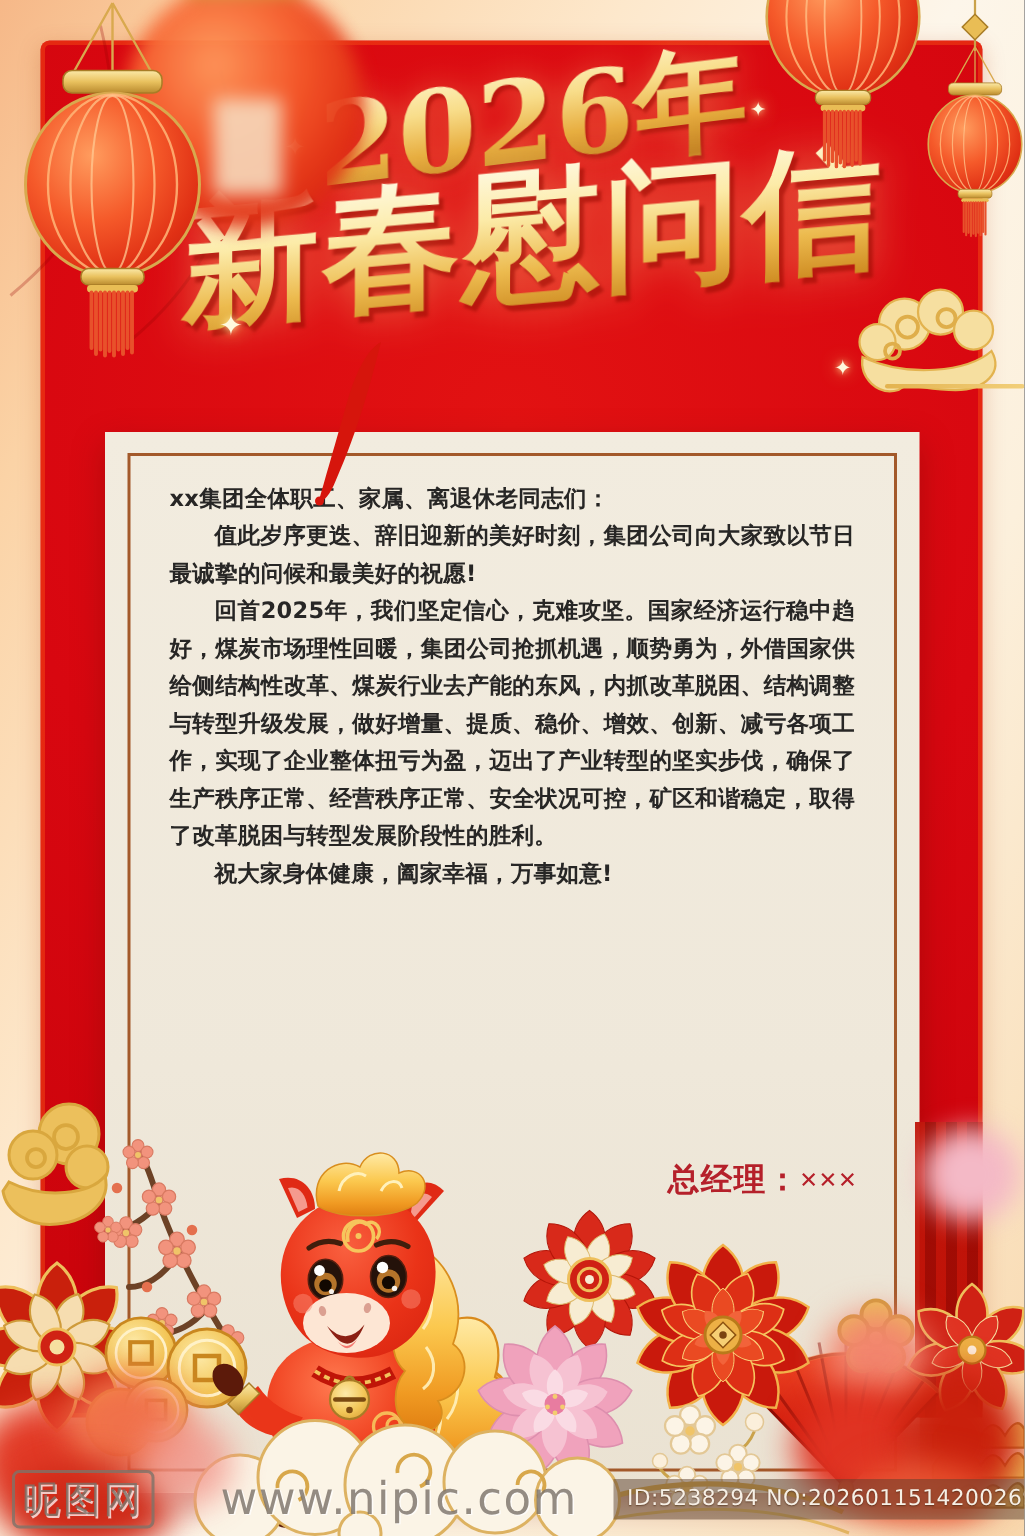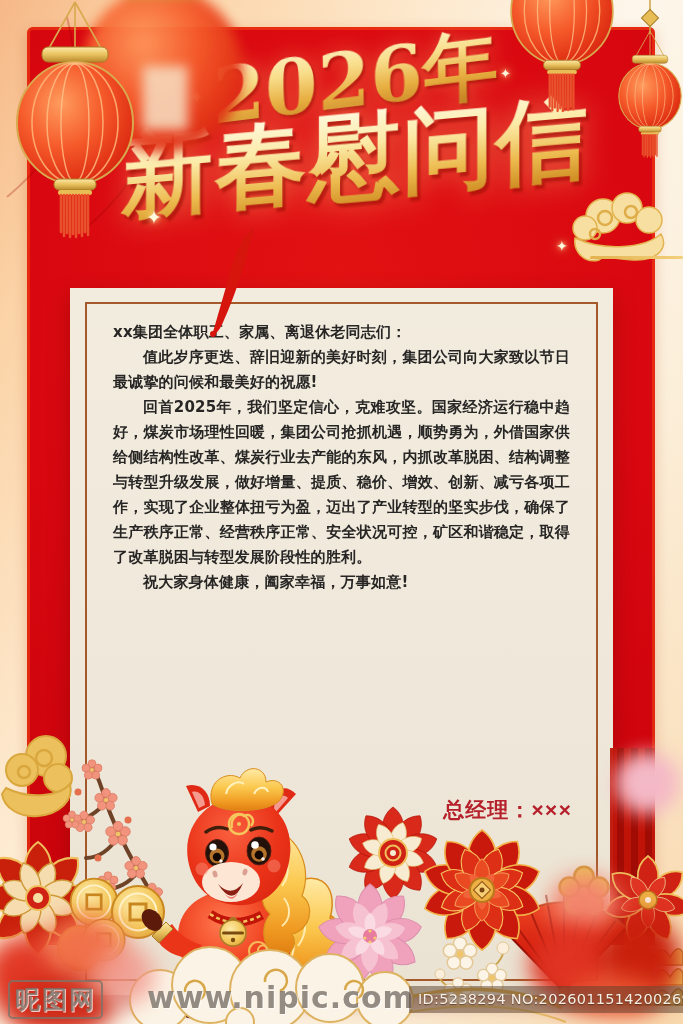--- a/index.html
+++ b/index.html
@@ -13,21 +13,21 @@
     box-shadow:inset 0 0 0 3px rgba(255,96,20,.38),0 4px 14px rgba(180,60,10,.25);}
   
   .paper{left:70px;top:288px;width:543px;height:707px;z-index:3;
     background:linear-gradient(180deg,#f2ecdf 0%,#efe8da 60%,#eae2d2 100%);
     box-shadow:0 8px 20px rgba(110,10,0,.38);}
   .paper-frame{left:15px;right:15px;top:14px;bottom:14px;border:2px solid #a3592a;}
   .letter{left:17px;top:16px;right:17px;padding:16px 26px 0 26px;color:#272625;
     font-size:15px;line-height:25px;font-weight:600;text-align:justify;letter-spacing:.2px;}
   .letter p{margin:0;text-indent:2em;}
   .letter p.salutation{text-indent:0;}
-  .signature{right:41px;top:508px;color:#b5202a;font-family:Liberation Mono, monospace;font-weight:bold;}
+  .signature{right:41px;top:484px;color:#b5202a;font-family:Liberation Serif, serif;font-weight:bold;}
   .sig-name{font-size:21px;letter-spacing:1px;}
   .sig-date{font-size:26px;margin-top:6px;letter-spacing:1.5px;}
   
   .title-wrap{left:0;top:44px;width:683px;text-align:center;z-index:5;pointer-events:none;}
   .title-year{font-family:"DejaVu Serif",serif;font-weight:bold;font-size:76px;line-height:1;
     transform:rotate(-7deg) skewX(-6deg) translateX(14px);
     background:linear-gradient(178deg,#fff6cf 5%,#f8dd8a 35%,#e7ad3f 62%,#c07c1c 88%,#e3a83c 100%);
     -webkit-background-clip:text;background-clip:text;color:transparent;
     filter:drop-shadow(2px 3px 1px rgba(150,10,0,.5)) drop-shadow(0 0 10px rgba(255,220,130,.35));}
   .title-main{margin-top:-10px;font-family:"DejaVu Serif",serif;font-weight:bold;font-size:92px;line-height:1.05;
@@ -38,22 +38,22 @@
   .glint{position:absolute;z-index:6;color:#fff9dd;text-shadow:0 0 5px #ffe9a0,0 0 12px #ffd95e;pointer-events:none;}
   
   .dark-fan{left:610px;top:748px;width:45px;height:197px;z-index:4;opacity:.95;
     background:repeating-linear-gradient(90deg,#bf1408 0 7px,#9e0c04 7px 14px);}
   .gold-line{left:590px;top:256px;width:93px;height:3px;z-index:4;
     background:linear-gradient(90deg,#e3b34f,#f2cf7a);border-radius:2px;}
   
   .blur6{filter:blur(6px);}
   .blob{position:absolute;border-radius:50%;filter:blur(11px);}
   
-  .wm-left{left:8px;top:980px;z-index:30;display:flex;align-items:flex-start;gap:8px;
-    color:rgba(125,115,105,.82);text-shadow:1px 1px 0 rgba(255,255,255,.75);font-weight:bold;}
+  .wm-left{left:8px;top:980px;z-index:30;display:flex;align-items:center;gap:8px;
+    color:rgba(125,115,105,.82);text-shadow:1px 1px 0 rgba(255,255,255,.75);font-weight:normal;}
   .wm-logo{font-size:25px;border:2.5px solid rgba(125,115,105,.8);border-radius:5px;padding:1px 5px;letter-spacing:2px;}
   .wm-url{font-size:30px;letter-spacing:1px;margin-left:36px;}
   .wm-id{left:409px;top:986px;width:274px;height:27px;z-index:30;background:rgba(90,62,44,.5);
     color:#f6efe5;font-size:14.5px;line-height:27px;padding-left:9px;box-sizing:border-box;
     white-space:nowrap;letter-spacing:.3px;text-shadow:0 1px 1px rgba(60,30,10,.6);}
   svg{display:block;overflow:visible;}
 </style>
 </head>
 <body>
 

